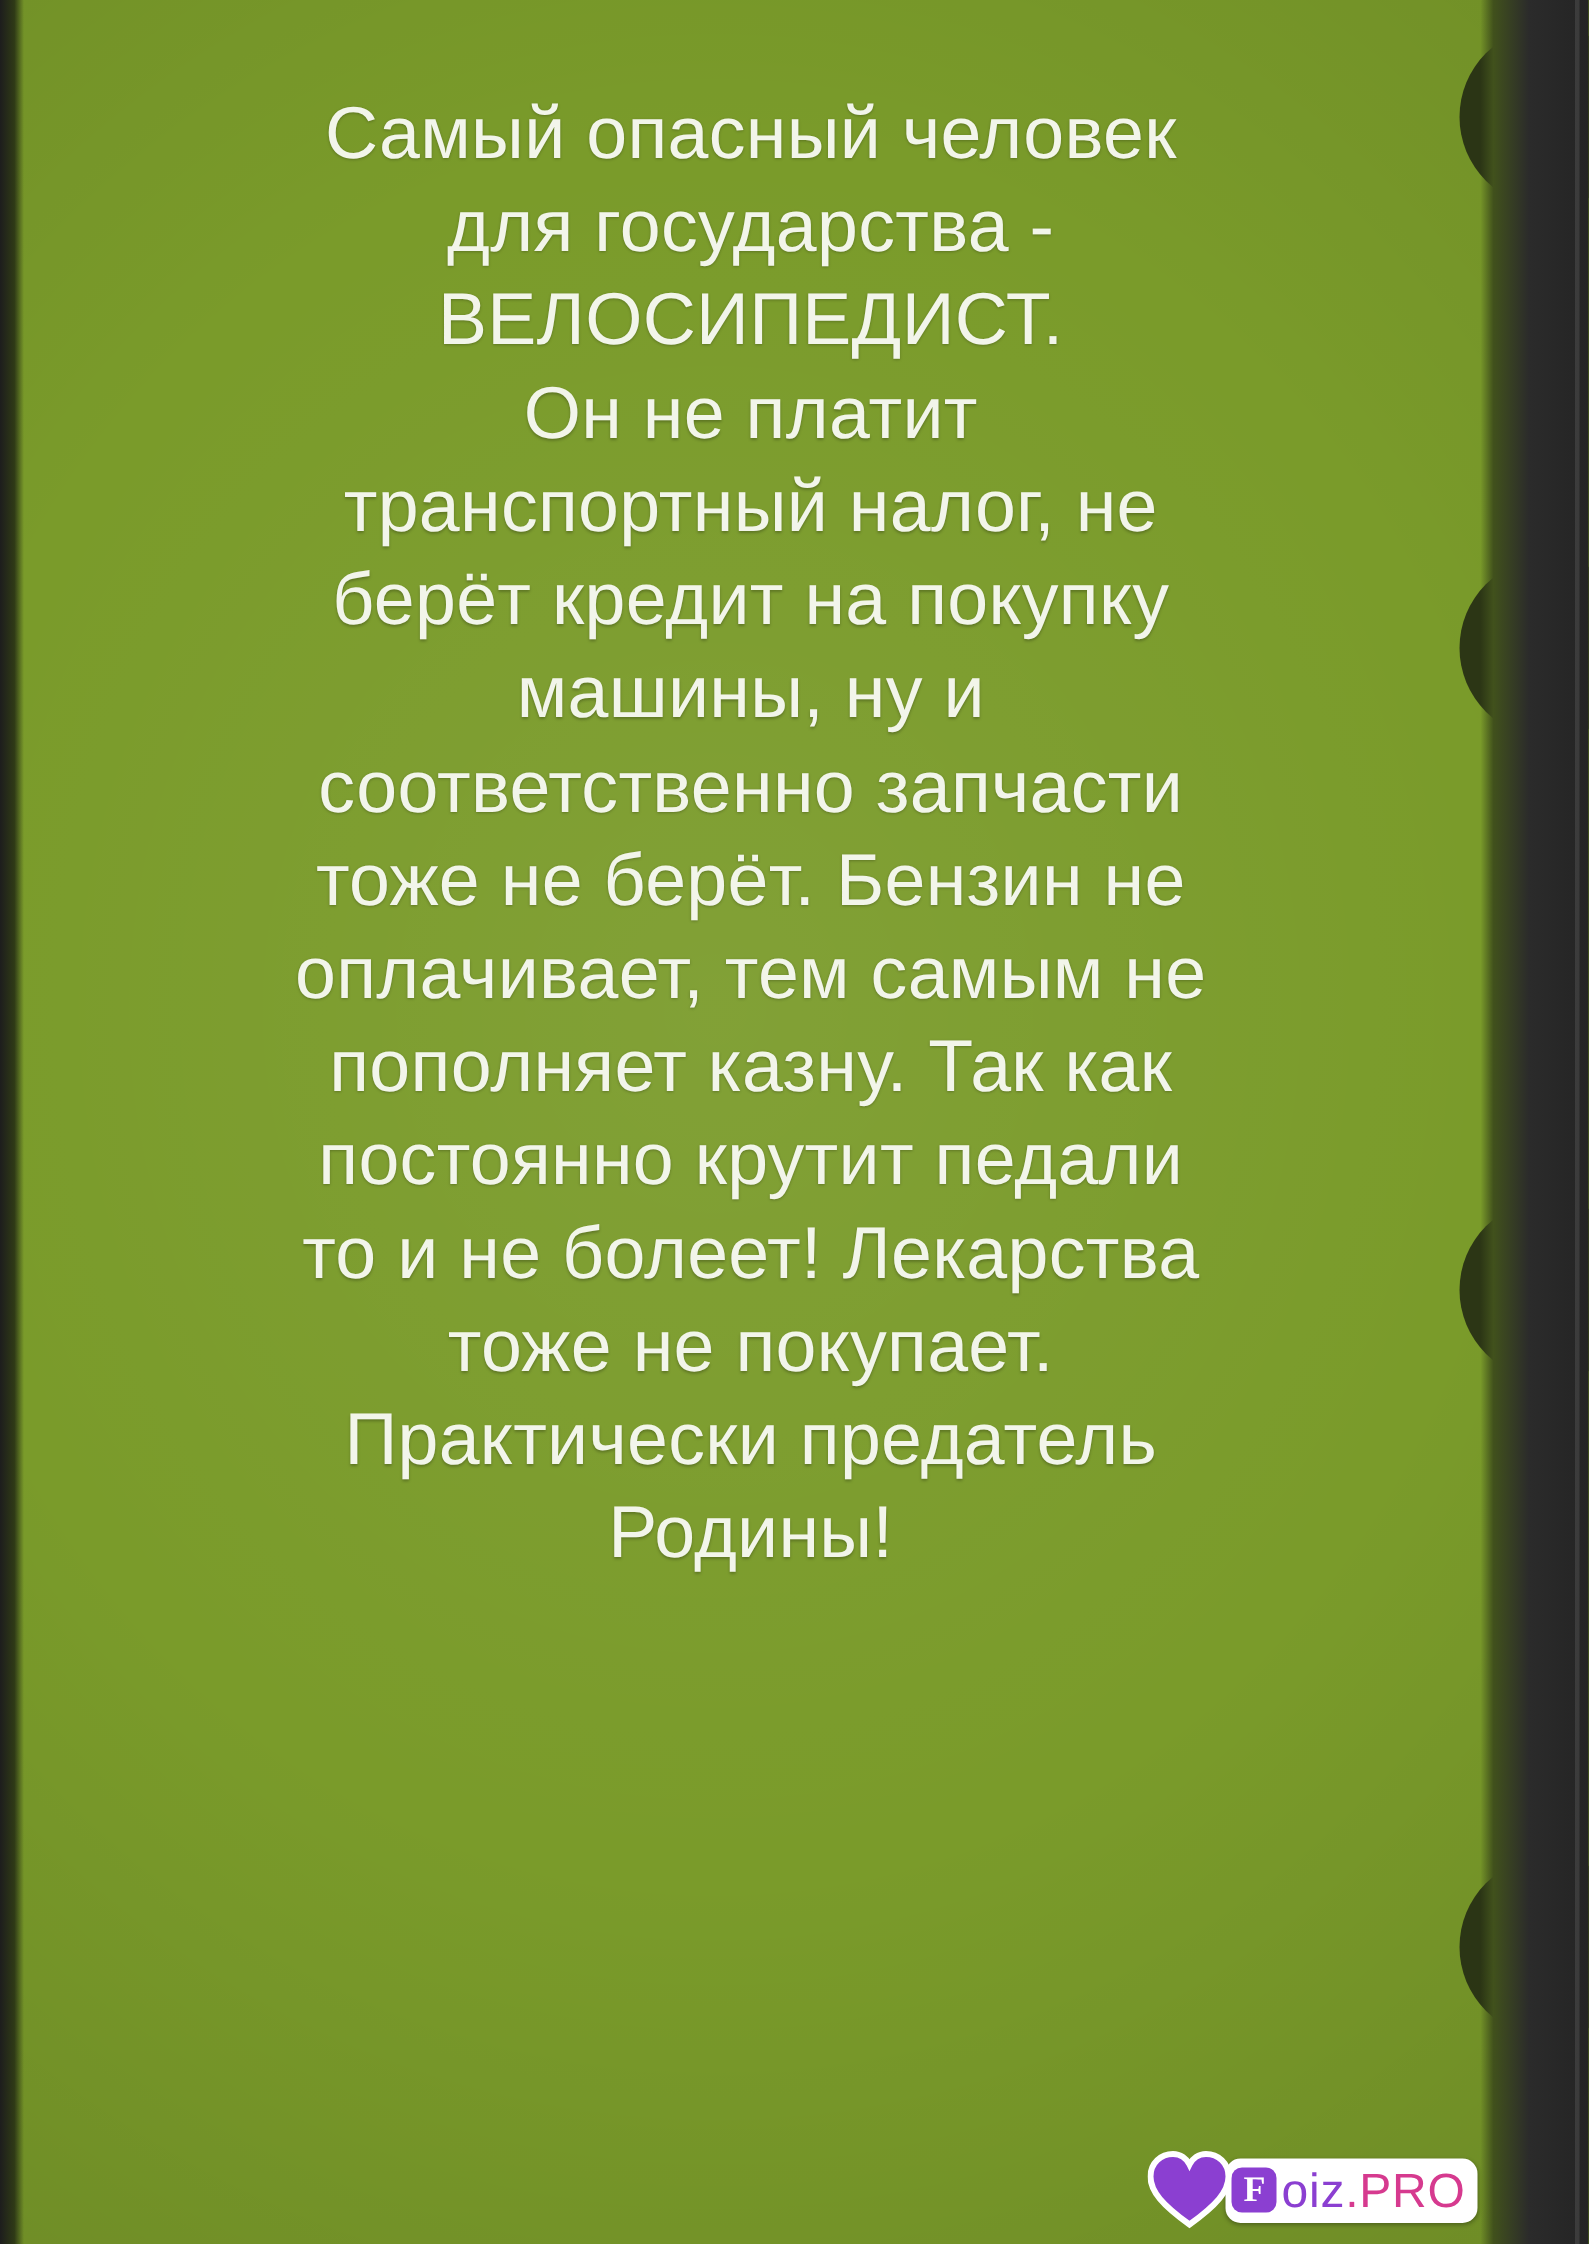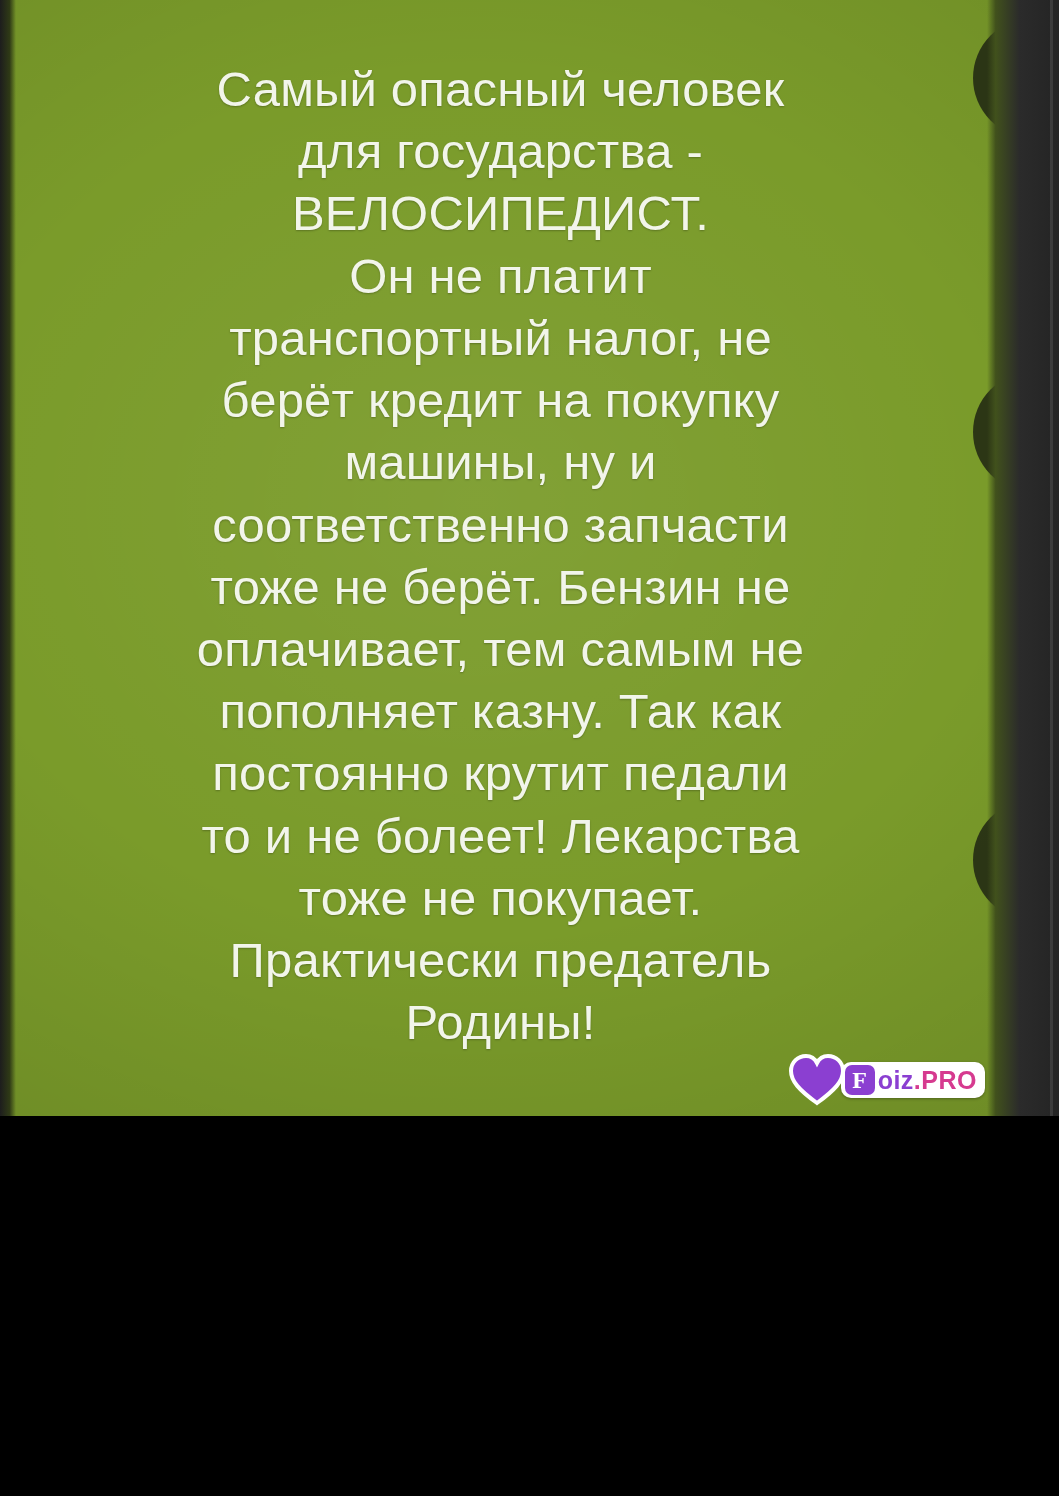--- a/index.html
+++ b/index.html
@@ -10,21 +10,21 @@
   body {
     width: 1059px;
     height: 1496px;
     overflow: hidden;
     font-family: "Liberation Sans", sans-serif;
   }
 
   #meme {
     position: relative;
     width: 1059px;
-    height: 1116px;
+    height: 1496px;
     background: #7a9b2a;
     overflow: hidden;
   }
 
   
   .bg-shade {
     position: absolute;
     inset: 0;
     background:
       radial-gradient(ellipse 90% 70% at 45% 45%, rgba(255,255,255,0.06) 0%, rgba(0,0,0,0.00) 55%, rgba(0,0,0,0.10) 100%);
@@ -112,22 +112,22 @@
     height: 30px;
     background: #8b3fd1;
     color: #fff;
     border-radius: 7px;
     font-size: 24px;
     font-weight: bold;
     font-family: "Liberation Serif", serif;
     line-height: 1;
   }
   .wm-text {
-    font-size: 25px;
-    font-weight: bold;
+    font-size: 32px;
+    font-weight: normal;
     color: #8b3fd1;
     letter-spacing: 0.5px;
     margin-left: 3px;
     font-family: "Liberation Sans", sans-serif;
   }
   .wm-text .dot { color: #d63a8f; }
   .wm-text .pro { color: #d63a8f; }
 </style>
 </head>
 <body>

